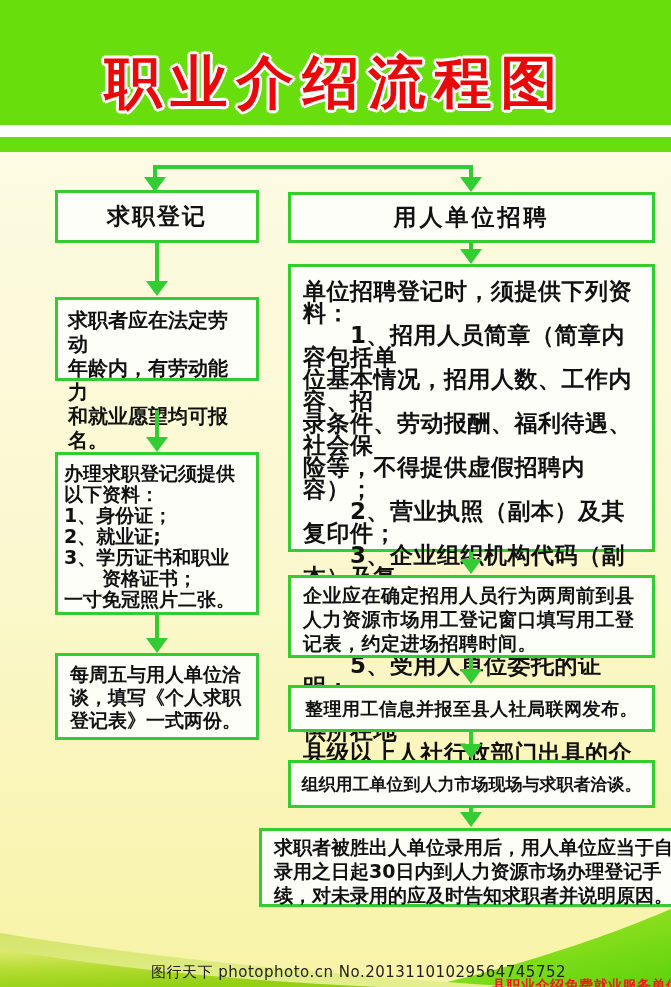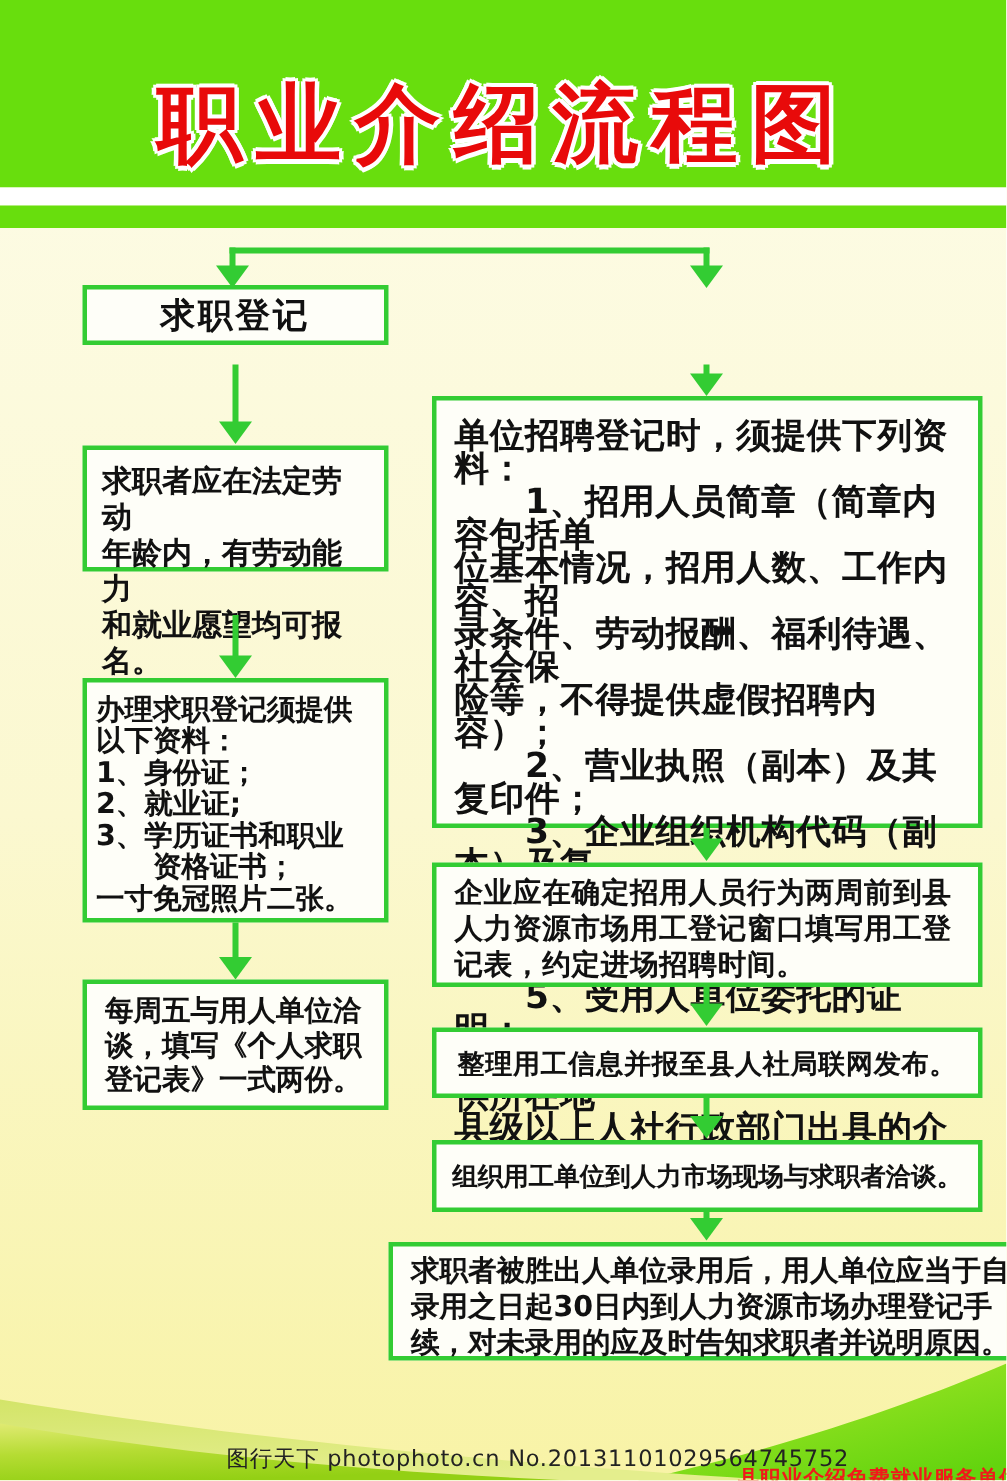--- a/index.html
+++ b/index.html
@@ -79,21 +79,21 @@
   <div class="connector" style="left:153px;top:165px;width:320px;height:4px;"></div>
   <div class="arr" style="left:144px;top:165px;height:27px;">
     <div class="shaft"></div>
       <div class="head"></div>
   </div>
   <div class="arr" style="left:460px;top:165px;height:27px;">
     <div class="shaft"></div>
       <div class="head"></div>
   </div>
 
-  <div class="box center" style="left:55px;top:190px;width:204px;height:40px;font-size:23px;letter-spacing:2px;">
+  <div class="box center" style="left:55px;top:190px;width:204px;height:53px;font-size:23px;letter-spacing:2px;">
     <span class="txt">求职登记</span>
   </div>
 
   <div class="arr" style="left:146px;top:243px;height:53px;">
     <div class="shaft"></div>
       <div class="head"></div>
   </div>
 
   <div class="box" style="left:55px;top:297px;width:204px;height:84px;padding:8px 10px;font-size:20px;line-height:24px;">
     <span class="txt pre">求职者应在法定劳动
@@ -121,20 +121,23 @@
     <div class="shaft"></div>
       <div class="head"></div>
   </div>
 
   <div class="box" style="left:55px;top:653px;width:204px;height:87px;padding:7px 12px;font-size:19px;line-height:23px;">
     <span class="txt pre">每周五与用人单位洽
 谈，填写《个人求职
 登记表》一式两份。</span>
   </div>
 
+  <div class="box center" style="left:288px;top:192px;width:367px;height:51px;font-size:23px;letter-spacing:3px;">
+    <span class="txt">用人单位招聘</span>
+  </div>
 
   <div class="arr" style="left:460px;top:243px;height:21px;">
     <div class="shaft"></div>
       <div class="head"></div>
   </div>
 
   <div class="box" style="left:288px;top:264px;width:367px;height:288px;padding:13px 12px;font-size:23px;line-height:22px;letter-spacing:0.5px;">
     <span class="txt pre">单位招聘登记时，须提供下列资料：
 　　1、招用人员简章（简章内容包括单
 位基本情况，招用人数、工作内容、招

